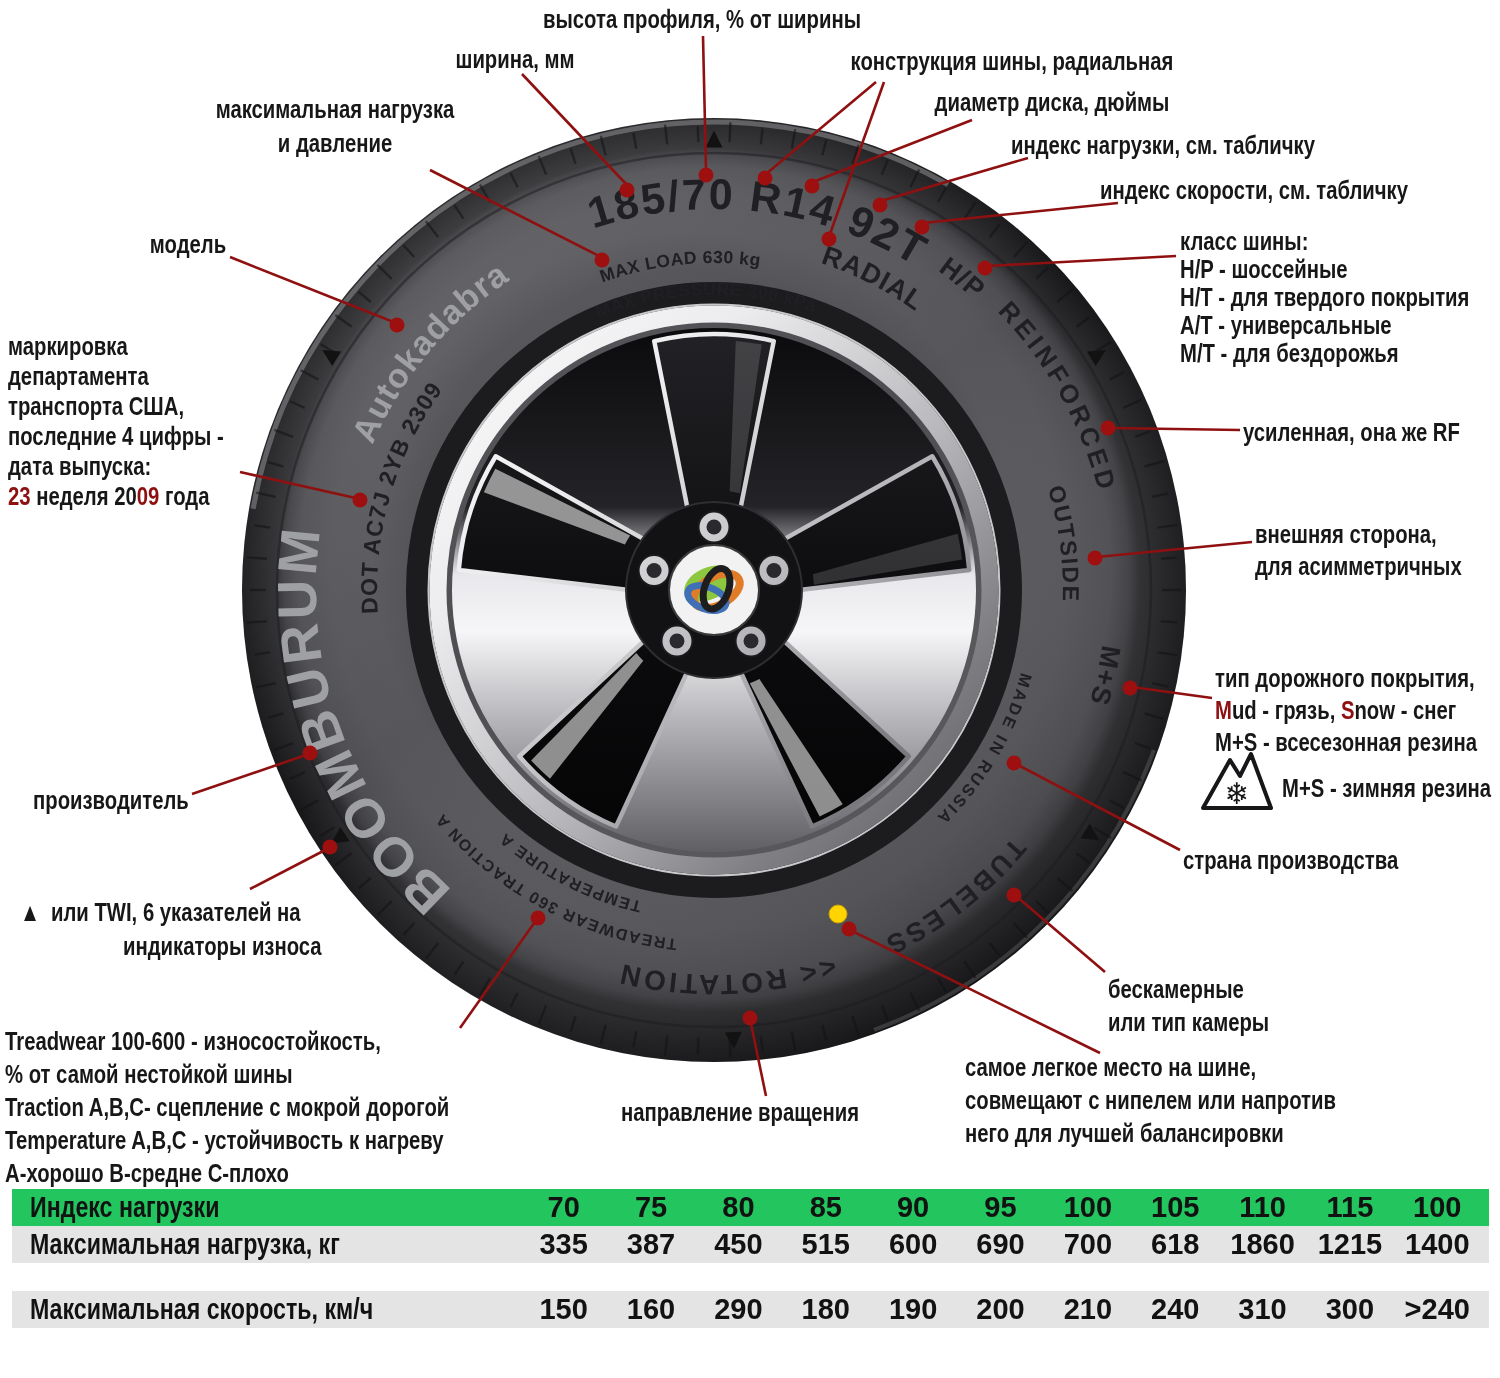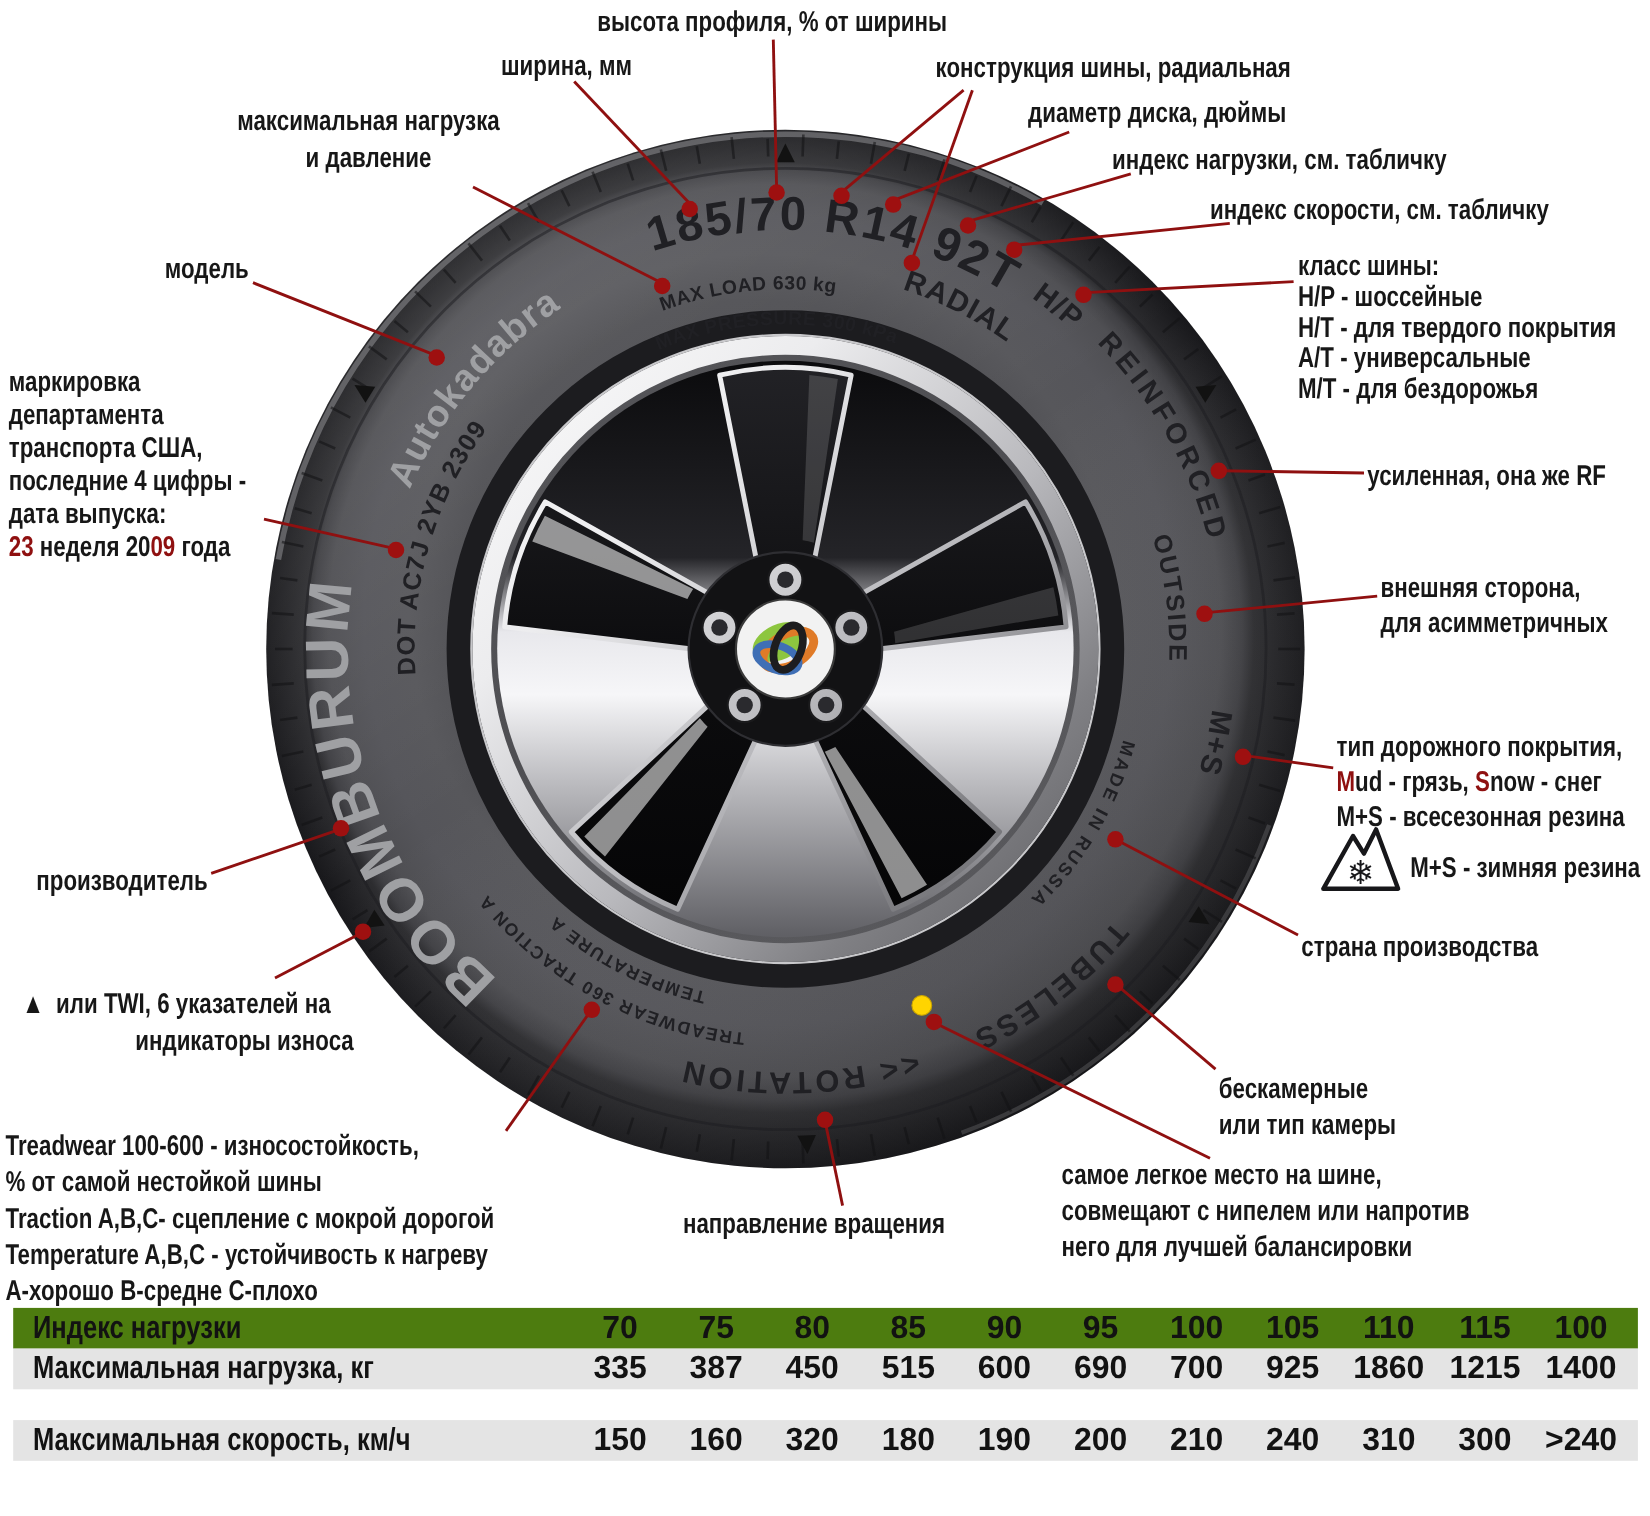--- a/index.html
+++ b/index.html
@@ -9,21 +9,21 @@
        white-space:nowrap;transform:scaleX(0.78);transform-origin:left center;}
   .lbl.ctr{transform:translateX(-50%) scaleX(0.78);transform-origin:center;text-align:center;}
   .lbl.rlh{line-height:32px;}
   .lbl.lh33{line-height:33px;}
   .red{color:#8f1010;}
   .tmark{font-weight:bold;fill:#202024;}
   .gmark{font-weight:bold;fill:#9fa0a3;}
   .ln{stroke:#8f1010;stroke-width:2.6;}
   .table{position:absolute;left:12px;width:1477px;height:74px;font-weight:bold;font-size:29px;color:#121212;}
   .trow{position:relative;width:100%;height:37px;}
-  .trow.dark{background:#4d7c0f;}
+  .trow.dark{background:#22c55e;}
   .trow.light{background:#e4e4e4;text-decoration:underline;}
   .tlabel{position:absolute;left:18px;top:0;line-height:37px;transform:scaleX(0.8);transform-origin:left center;}
   .cells{position:absolute;left:508px;right:8px;top:0;bottom:0;display:flex;align-items:flex-end;}
   .cells span{flex:1;text-align:center;line-height:37px;}
   .snowicon{position:absolute;left:1198px;top:748px;}
 </style>
 </head>
 <body>
 
 <div id="canvas">
@@ -379,34 +379,34 @@
   <div class="trow light">
     <span class="tlabel">Максимальная нагрузка, кг</span>
     <div class="cells">
           <span>335</span>
           <span>387</span>
           <span>450</span>
           <span>515</span>
           <span>600</span>
           <span>690</span>
           <span>700</span>
-          <span>925</span>
+          <span>618</span>
           <span>1860</span>
           <span>1215</span>
           <span>1400</span>
         </div>
   </div>
 </div>
 <div class="table" style="top:1291px;">
   <div class="trow light">
     <span class="tlabel">Максимальная скорость, км/ч</span>
     <div class="cells">
           <span>150</span>
           <span>160</span>
-          <span>320</span>
+          <span>290</span>
           <span>180</span>
           <span>190</span>
           <span>200</span>
           <span>210</span>
           <span>240</span>
           <span>310</span>
           <span>300</span>
           <span>&gt;240</span>
         </div>
   </div>

